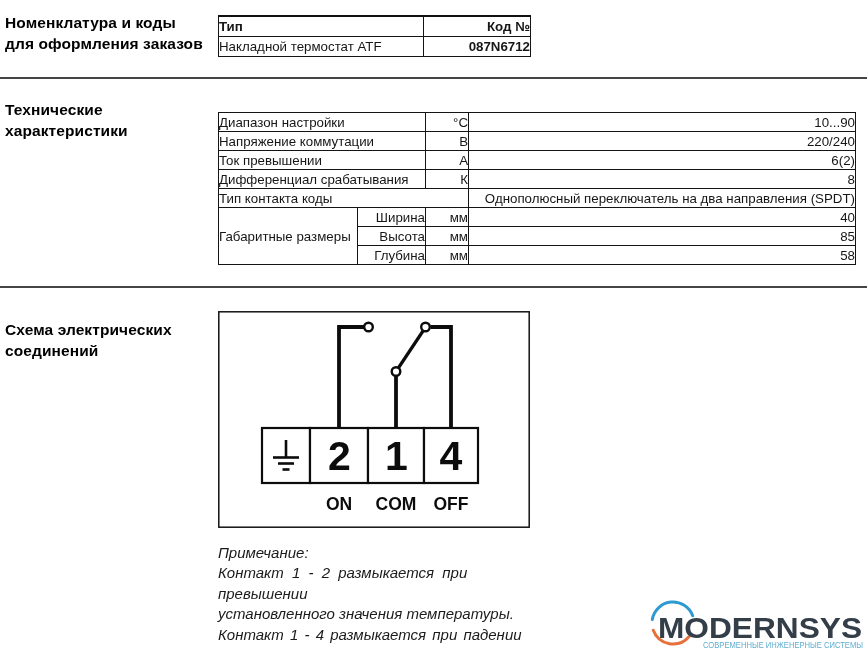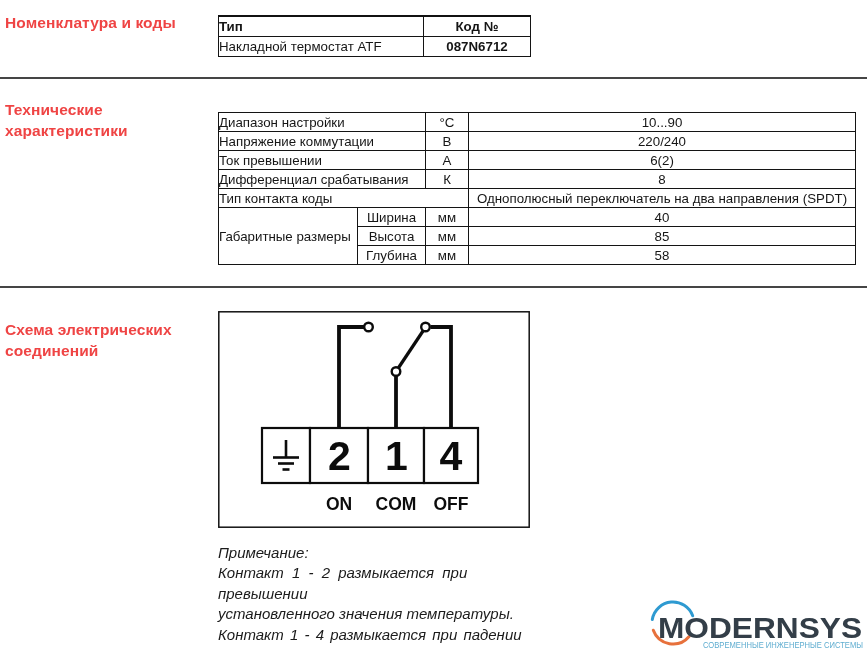--- a/index.html
+++ b/index.html
@@ -3,28 +3,28 @@
 <meta charset="utf-8">
 <style>
   * { margin:0; padding:0; box-sizing:border-box; }
   html,body { width:867px; height:651px; }
   body {
     position:relative; background:#ffffff; overflow:hidden;
     font-family:"Liberation Sans", sans-serif; color:#161616;
   }
   .heading {
     position:absolute; left:5px; font-weight:bold; font-size:15.5px;
-    line-height:21px; color:#ef4444; letter-spacing:0.1px;
+    line-height:21px; color:#000000; letter-spacing:0.1px;
   }
   .rule { position:absolute; left:0; width:867px; border-top:2px solid #454545; }
 
   table { border-collapse:collapse; table-layout:fixed; position:absolute; background:#fff; }
   td, th { border:1.4px solid #141414; font-size:13.3px; vertical-align:middle; height:19px; overflow:hidden; white-space:nowrap; }
   .lbl  { text-align:left; }
-  .ctr  { text-align:center; }
+  .ctr  { text-align:right; }
   .bold { font-weight:bold; }
 
   #nomenclature-table { left:218px; top:15px; width:312px; border-top:2.5px solid #111; }
   #nomenclature-table td, #nomenclature-table th { height:20px; }
 
   #specs-table { left:218px; top:112px; width:637px; }
 
   #wiring-svg { position:absolute; left:218px; top:311px; }
 
   #note {
@@ -34,20 +34,21 @@
   #note .ws1 { word-spacing:4px; }
   #note .ws2 { word-spacing:2px; }
 
   #logo { position:absolute; left:646px; top:597px; }
 </style>
 </head>
 <body>
 
 <div class="heading" style="top:12px;">
   <div>Номенклатура и коды</div>
+  <div>для оформления заказов</div>
 </div>
 
 <table id="nomenclature-table">
   <colgroup>
       <col style="width:205px">
       <col style="width:107px">
     </colgroup>
   <tbody>
       <tr>
     <th class="lbl">Тип</th>

